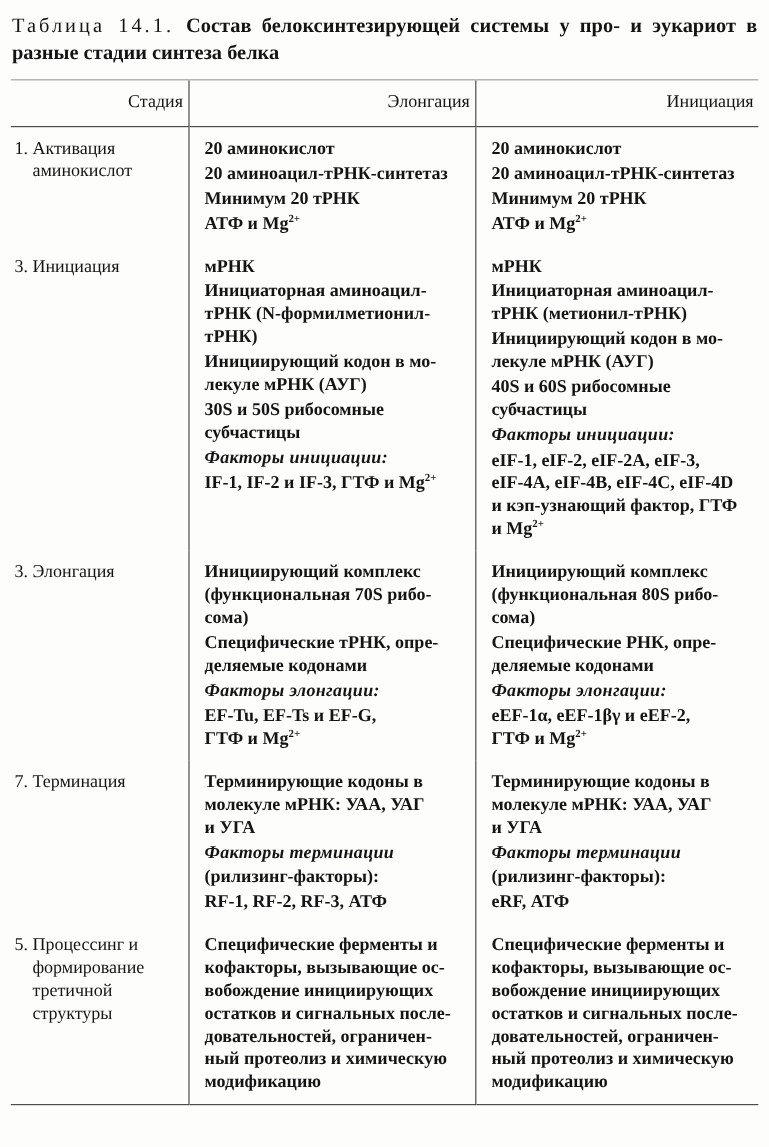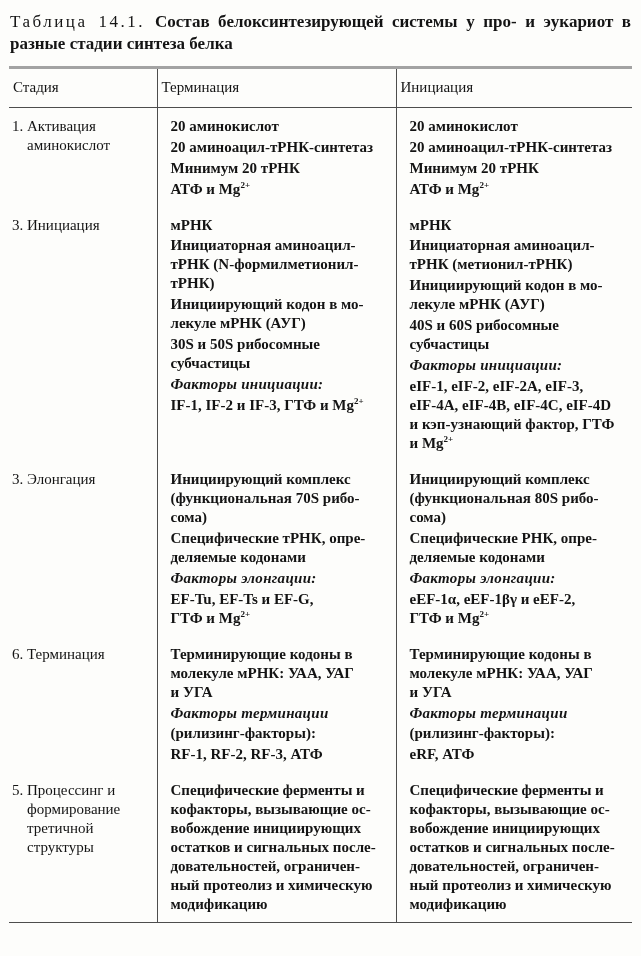--- a/index.html
+++ b/index.html
@@ -26,23 +26,23 @@
     border-collapse:collapse;
     table-layout:fixed;
   }
   col.c-stage { width:148px; }
   col.c-pro   { width:239px; }
   col.c-euk   { width:236px; }
 
   .doc-table th {
     font-weight:normal;
     font-size:15px;
-    text-align:left;
+    text-align:right;
     padding:10px 4px 11px 4px;
-    border-top:3px solid #a3a3a3;
+    border-top:1px solid #a3a3a3;
     border-bottom:1px solid #4d4d4d;
   }
   .doc-table th + th, .doc-table td + td { border-left:1px solid #4d4d4d; }
 
   .doc-table td {
     vertical-align:top;
     font-size:15px;
     line-height:19px;
     padding:9px 4px 8px 13px;
     overflow:hidden;
@@ -67,21 +67,21 @@
 
   <table class="doc-table">
     <colgroup>
       <col class="c-stage">
         <col class="c-pro">
         <col class="c-euk">
     </colgroup>
     <thead>
       <tr>
         <th>Стадия</th>
-        <th>Терминация</th>
+        <th>Элонгация</th>
         <th>Инициация</th>
       </tr>
     </thead>
     <tbody id="tbody">
         <tr>
           <td class="stage">1. Активация<br>    аминокислот</td>
           <td>
             <div class="para">20 аминокислот</div>
             <div class="para">20 аминоацил-тРНК-синтетаз</div>
             <div class="para">Минимум 20 тРНК</div>
@@ -122,21 +122,21 @@
             <div class="para">EF-Tu, EF-Ts и EF-G,<br>ГТФ и Mg<sup>2+</sup></div>
           </td>
           <td>
             <div class="para">Инициирующий комплекс<br>(функциональная 80S рибо-<br>сома)</div>
             <div class="para">Специфические РНК, опре-<br>деляемые кодонами</div>
             <div class="para italic">Факторы элонгации:</div>
             <div class="para">eEF-1α, eEF-1βγ и eEF-2,<br>ГТФ и Mg<sup>2+</sup></div>
           </td>
         </tr>
         <tr>
-          <td class="stage">6. Терминация</td>
+          <td class="stage">7. Терминация</td>
           <td>
             <div class="para">Терминирующие кодоны в<br>молекуле мРНК: УАА, УАГ<br>и УГА</div>
             <div class="para italic">Факторы терминации</div>
             <div class="para tight">(рилизинг-факторы):</div>
             <div class="para">RF-1, RF-2, RF-3, АТФ</div>
           </td>
           <td>
             <div class="para">Терминирующие кодоны в<br>молекуле мРНК: УАА, УАГ<br>и УГА</div>
             <div class="para italic">Факторы терминации</div>
             <div class="para tight">(рилизинг-факторы):</div>

